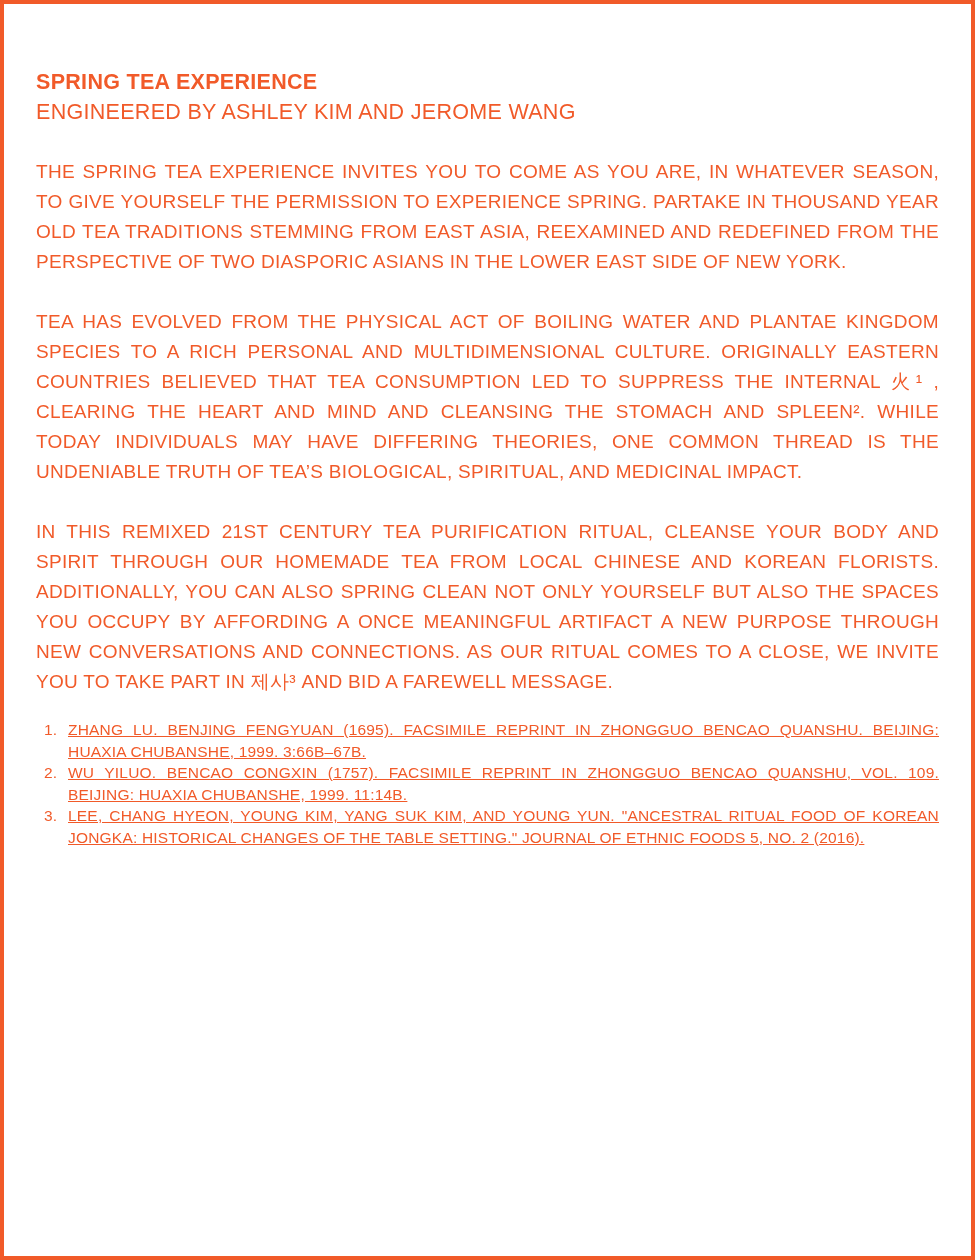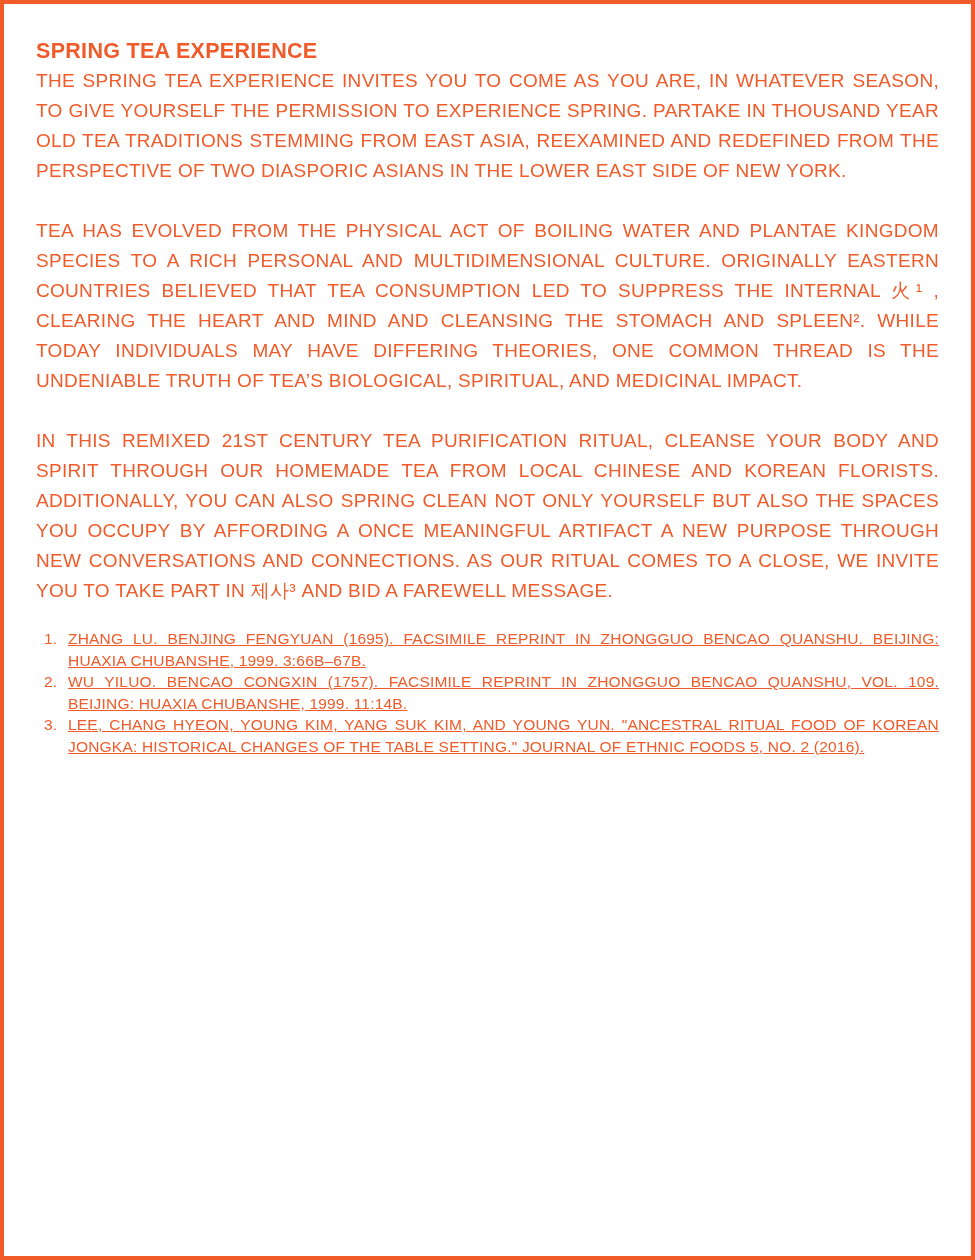--- a/index.html
+++ b/index.html
@@ -9,21 +9,21 @@
   html, body {
     background: #ffffff;
     font-family: "Liberation Sans", "DejaVu Sans", sans-serif;
   }
   .page {
     width: 975px;
     height: 1260px;
     border: 4px solid var(--accent);
     background: #ffffff;
     color: var(--accent);
-    padding: 32px 32px 30px 32px;
+    padding: 63px 32px 30px 32px;
     overflow: hidden;
   }
   .title {
     font-size: 21.5px;
     font-weight: bold;
     line-height: 30px;
     letter-spacing: 0.3px;
   }
   .subtitle {
     font-size: 21.5px;
@@ -64,20 +64,21 @@
     text-decoration: underline;
   }
 </style>
 </head>
 <body>
 
 <div class="page">
 
   <h1 class="title">SPRING TEA EXPERIENCE</h1>
 
+  <div class="subtitle">ENGINEERED BY ASHLEY KIM AND JEROME WANG</div>
 
   <p class="para">THE SPRING TEA EXPERIENCE INVITES YOU TO COME AS YOU ARE, IN WHATEVER SEASON, TO GIVE YOURSELF THE PERMISSION TO EXPERIENCE SPRING. PARTAKE IN THOUSAND YEAR OLD TEA TRADITIONS STEMMING FROM EAST ASIA, REEXAMINED AND REDEFINED FROM THE PERSPECTIVE OF TWO DIASPORIC ASIANS IN THE LOWER EAST SIDE OF NEW YORK.</p>
 
   <p class="para">TEA HAS EVOLVED FROM THE PHYSICAL ACT OF BOILING WATER AND PLANTAE KINGDOM SPECIES TO A RICH PERSONAL AND MULTIDIMENSIONAL CULTURE. ORIGINALLY EASTERN COUNTRIES BELIEVED THAT TEA CONSUMPTION LED TO SUPPRESS THE INTERNAL 火¹ , CLEARING THE HEART AND MIND AND CLEANSING THE STOMACH AND SPLEEN². WHILE TODAY INDIVIDUALS MAY HAVE DIFFERING THEORIES, ONE COMMON THREAD IS THE UNDENIABLE TRUTH OF TEA’S BIOLOGICAL, SPIRITUAL, AND MEDICINAL IMPACT.</p>
 
   <p class="para">IN THIS REMIXED 21ST CENTURY TEA PURIFICATION RITUAL, CLEANSE YOUR BODY AND SPIRIT THROUGH OUR HOMEMADE TEA FROM LOCAL CHINESE AND KOREAN FLORISTS. ADDITIONALLY, YOU CAN ALSO SPRING CLEAN NOT ONLY YOURSELF BUT ALSO THE SPACES YOU OCCUPY BY AFFORDING A ONCE MEANINGFUL ARTIFACT A NEW PURPOSE THROUGH NEW CONVERSATIONS AND CONNECTIONS. AS OUR RITUAL COMES TO A CLOSE, WE INVITE YOU TO TAKE PART IN 제사³ AND BID A FAREWELL MESSAGE.</p>
 
   <ol class="footnotes">
     <li class="footnote">
       <span class="fn-num">1.</span>

